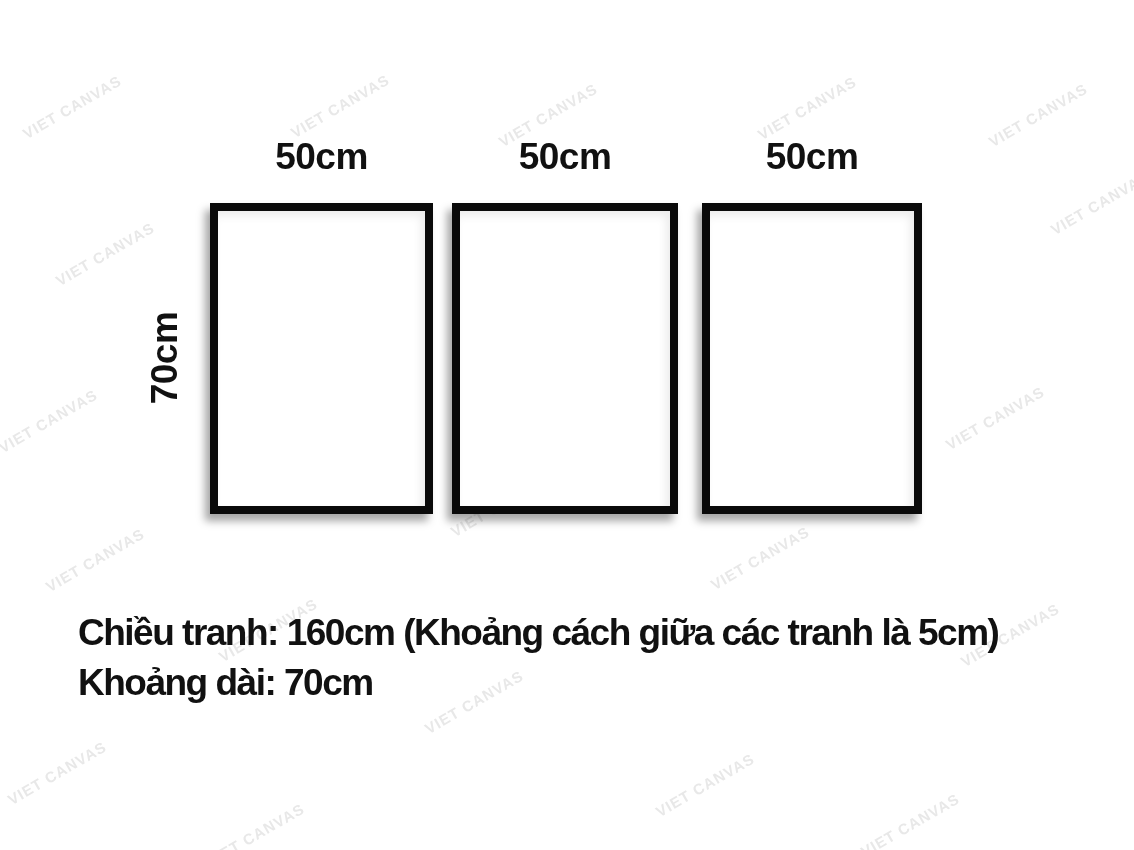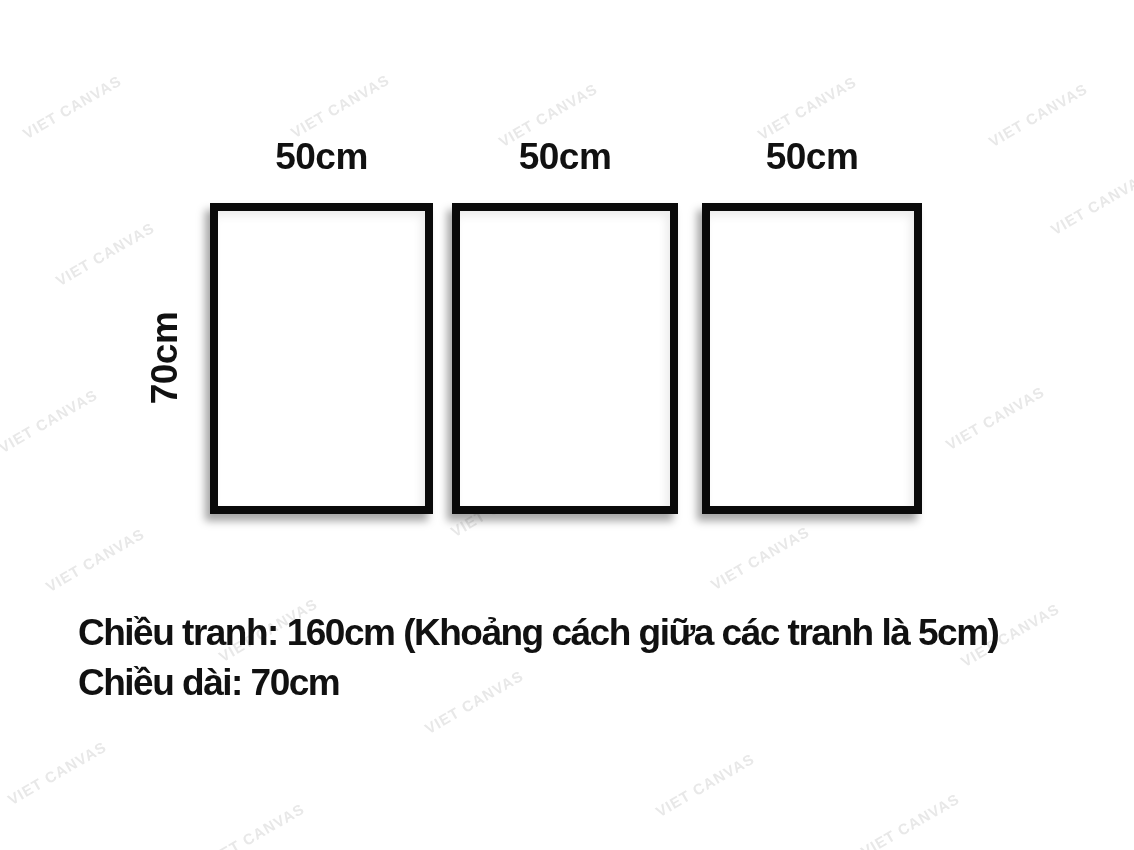--- a/index.html
+++ b/index.html
@@ -113,16 +113,16 @@
   <div class="top-label l3">50cm</div>
 
   <div class="frame f1"></div>
   <div class="frame f2"></div>
   <div class="frame f3"></div>
 
   <div class="side-label">70cm</div>
 
   <div class="notes">
     <div class="note-line">Chiều tranh: 160cm (Khoảng cách giữa các tranh là 5cm)</div>
-    <div class="note-line">Chiều dài: 70cm</div>
+    <div class="note-line">Khoảng dài: 70cm</div>
   </div>
 
 </div>
 
 </body></html>

